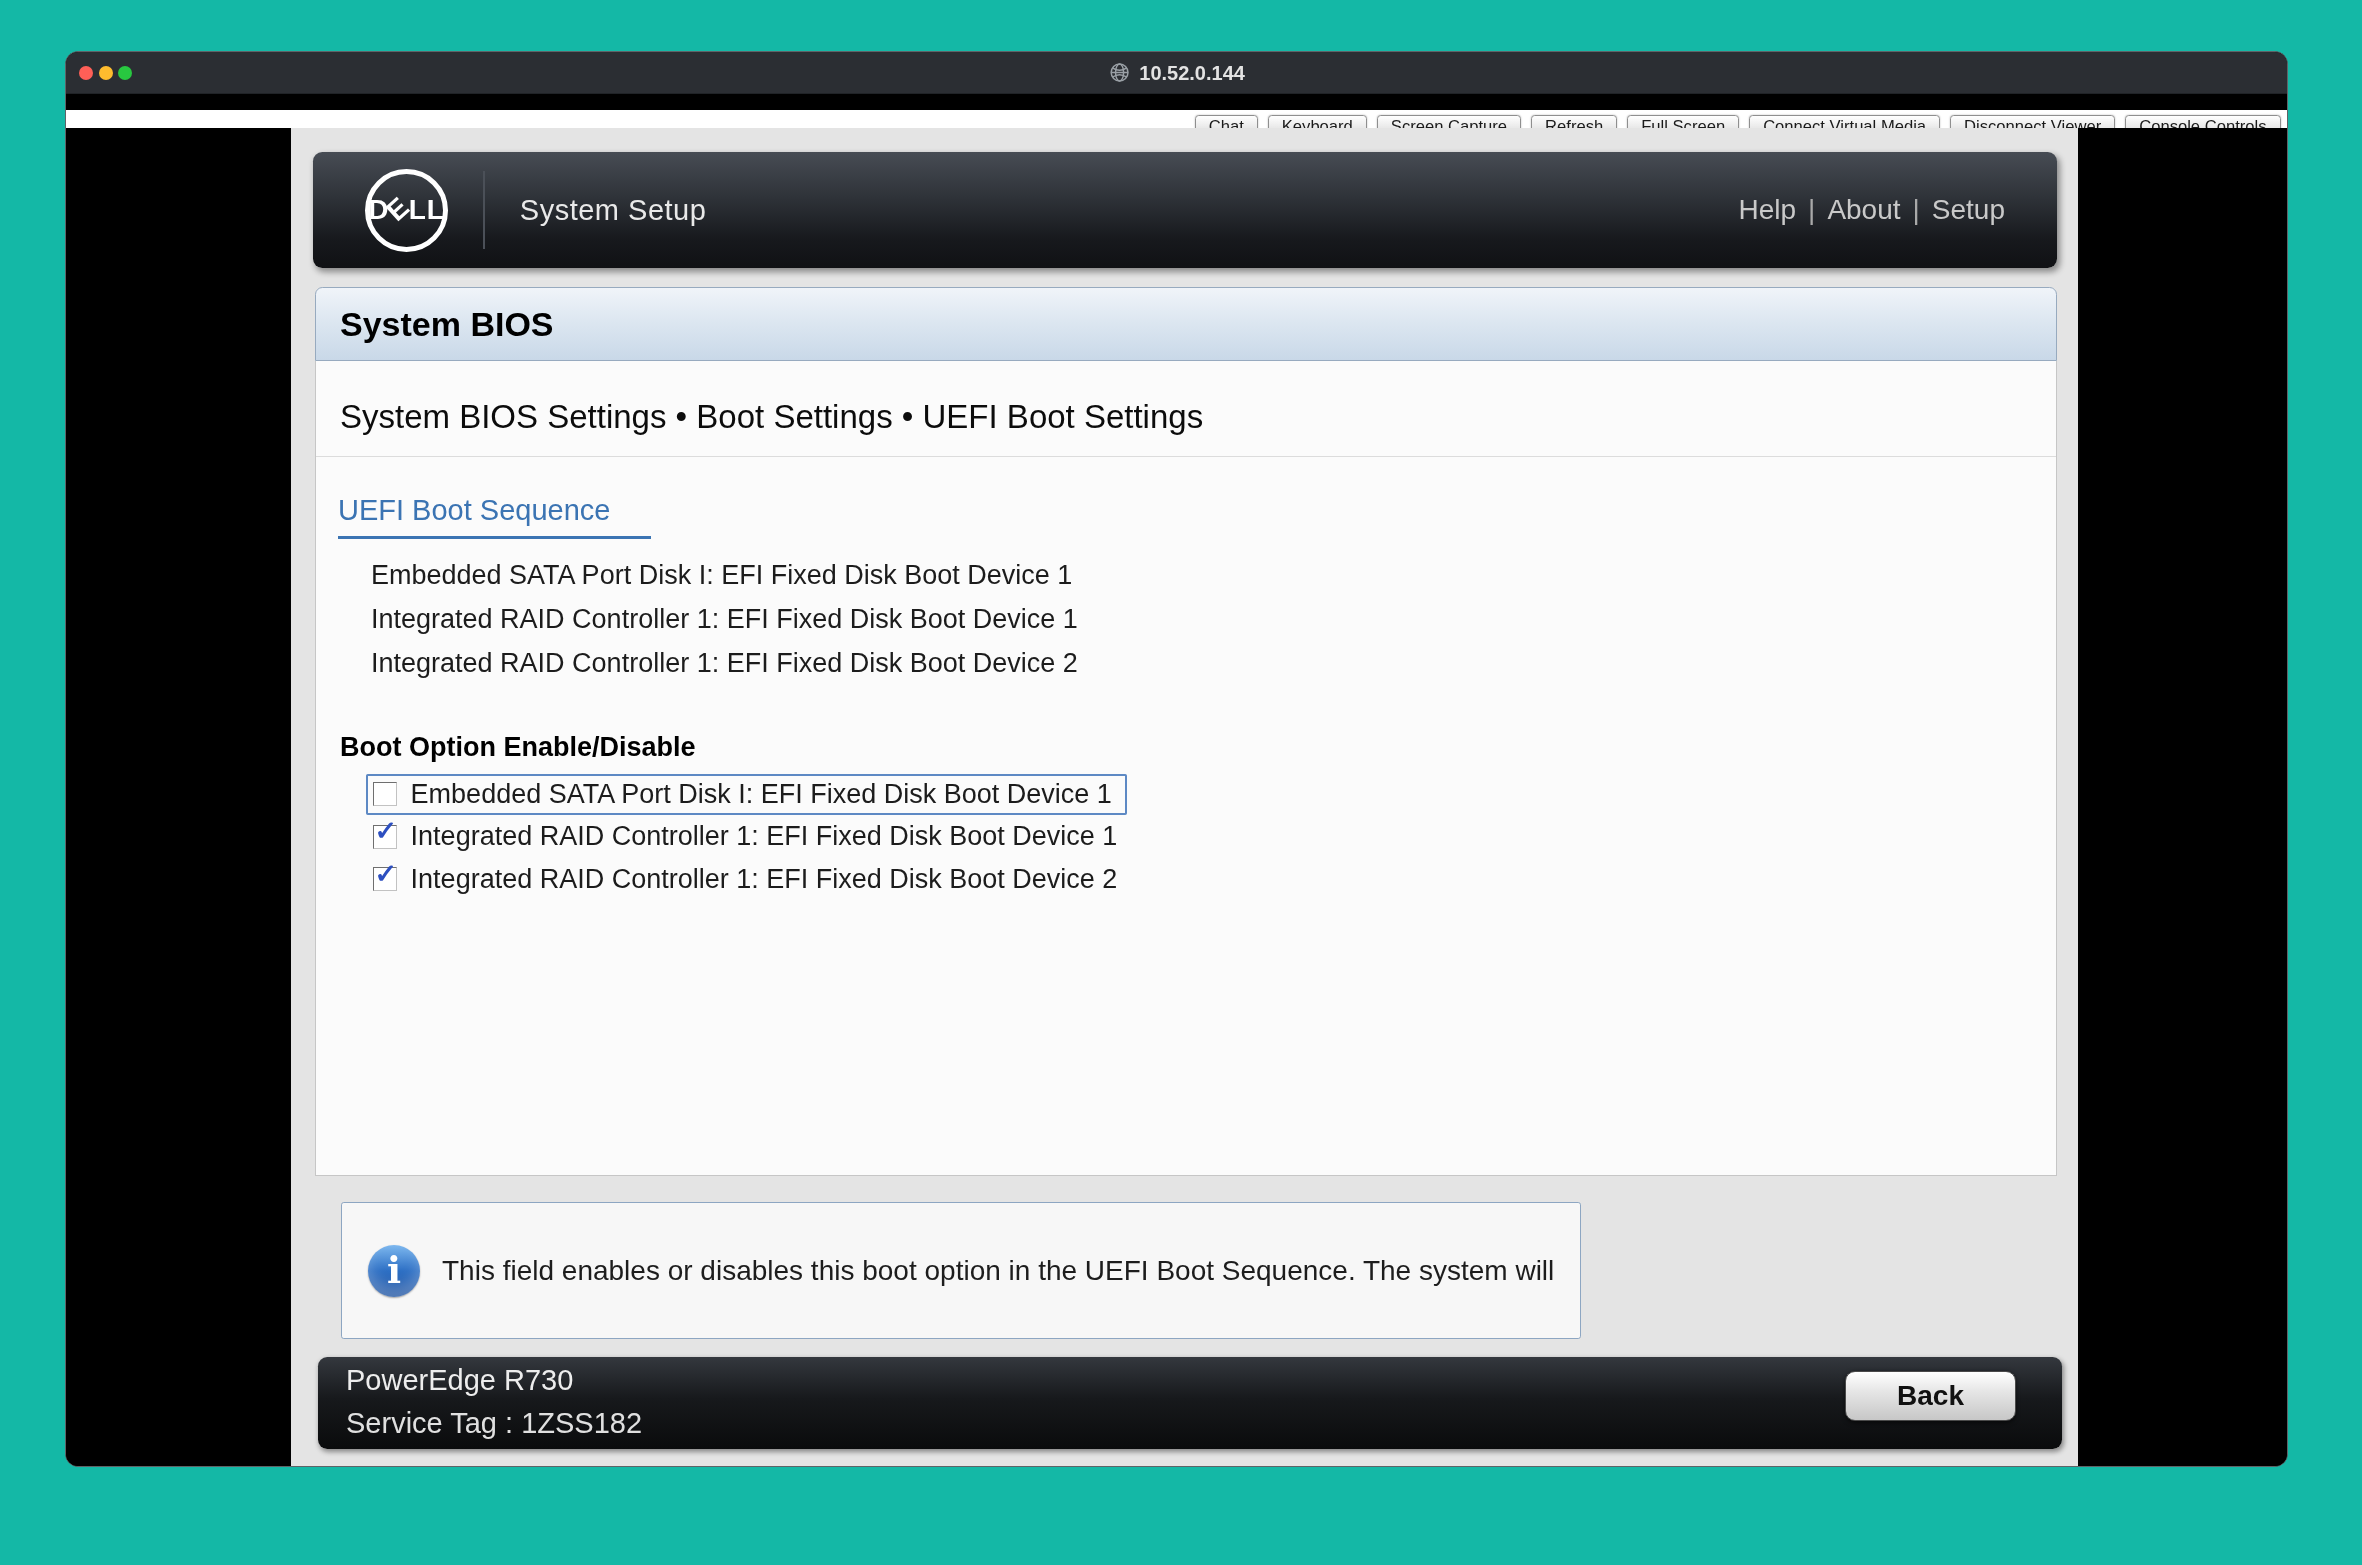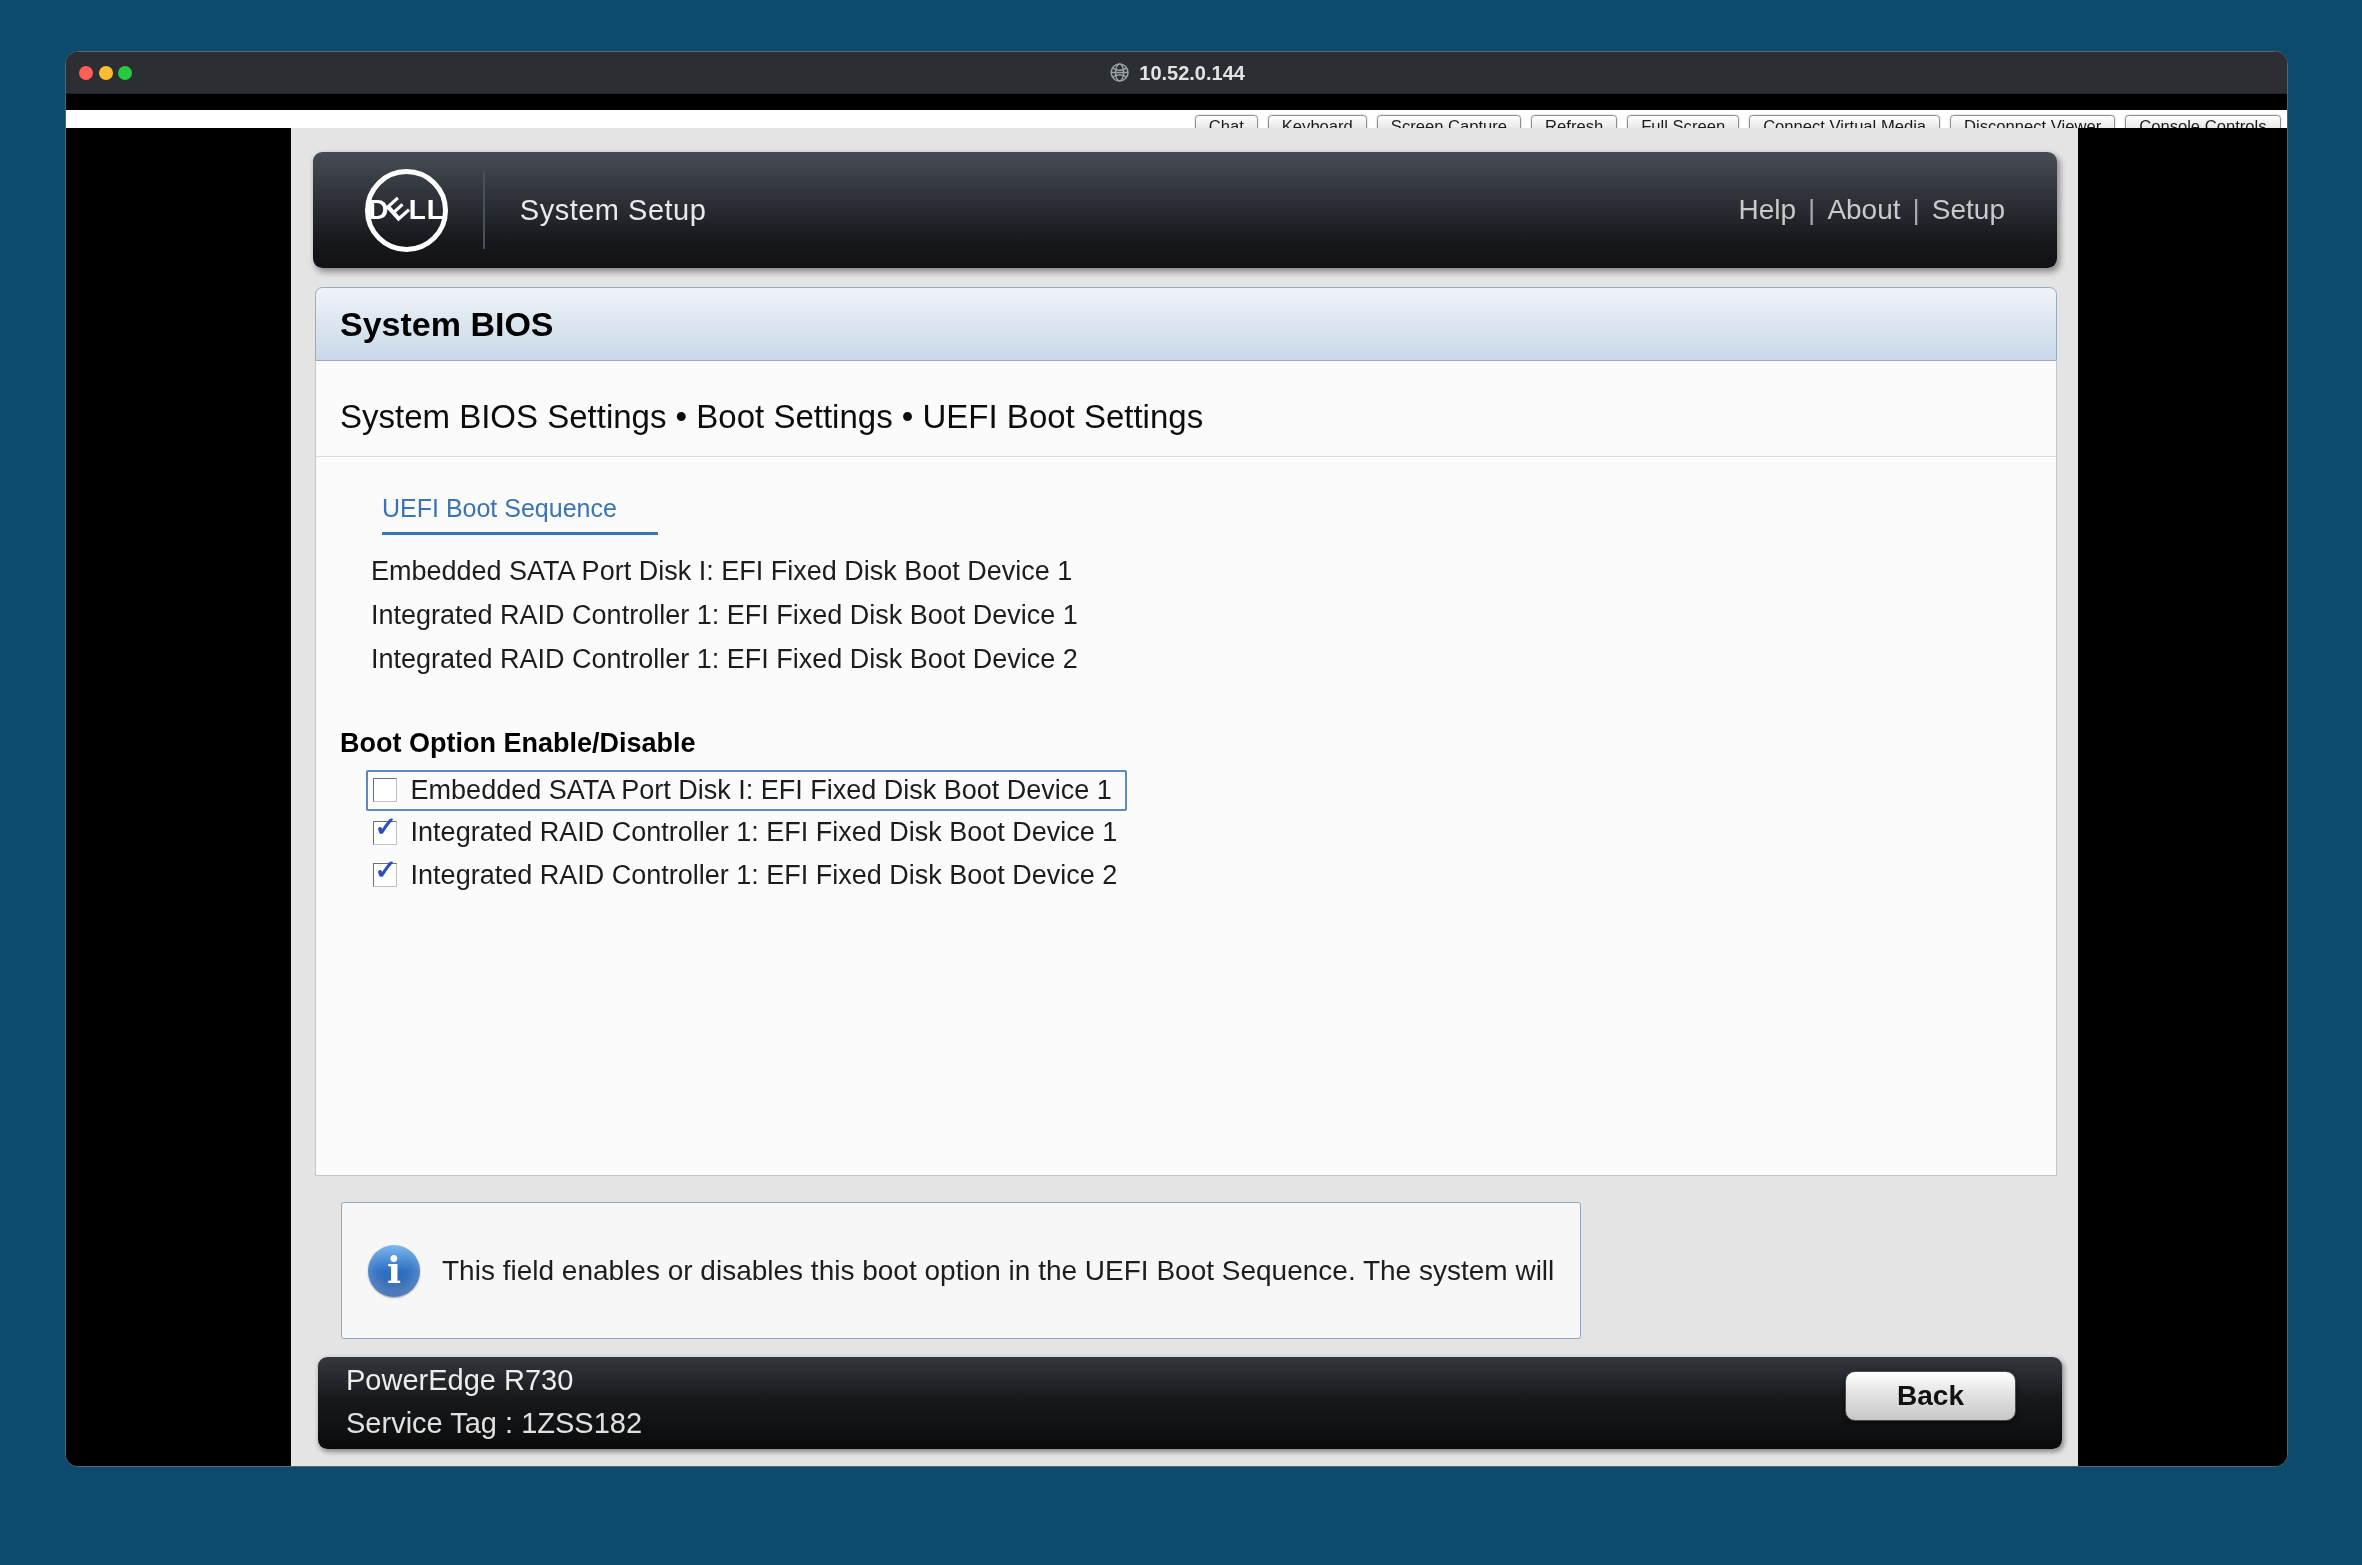--- a/index.html
+++ b/index.html
@@ -3,21 +3,21 @@
 <meta charset="utf-8">
 <style>
   :root{
     --traffic-red:#ff5f57; --traffic-yellow:#febc2e; --traffic-green:#28c840;
     --accent-blue:#3b74b3; --check-blue:#2d4fc0; --focus-blue:#5d89c4;
     --info-border:#8da6c2;
   }
   *{margin:0;padding:0;box-sizing:border-box;}
   html,body{background:#000;}
   body{font-family:"Liberation Sans",sans-serif;}
-  .screen{position:relative;width:2363px;height:1565px;background:#0c4a6e;overflow:hidden;}
+  .screen{position:relative;width:2363px;height:1565px;background:#14b8a6;overflow:hidden;}
 
   
   .mac-window{position:absolute;left:65px;top:51px;width:2223px;height:1416px;
     background:#000;border:0.9px solid #5f6367;border-radius:13px;overflow:hidden;}
   .titlebar{position:relative;height:42px;background:#2b2e33;border-bottom:0.9px solid #202327;}
   .dots{position:absolute;left:13px;top:50%;transform:translateY(-50%);display:flex;gap:5.5px;}
   .dot{width:14px;height:14px;border-radius:50%;}
   .dot.red{background:var(--traffic-red);}
   .dot.yellow{background:var(--traffic-yellow);}
   .dot.green{background:var(--traffic-green);}
@@ -53,21 +53,21 @@
 
   .sysbios-bar{position:absolute;left:24px;top:159px;width:1742px;height:74px;
     background:linear-gradient(#f0f4f9,#dde7f1 45%,#c9d8e8);
     border:0.9px solid #97aabf;border-radius:7.4px 7.4px 0 0;display:flex;align-items:center;padding-left:24px;}
   .sysbios-title{font-size:34px;font-weight:bold;color:#000;}
 
   .content{position:absolute;left:24px;top:233px;width:1742px;height:815px;background:#fbfbfb;
     border:0.9px solid #c6c6c6;border-top:none;}
   .breadcrumb{padding:37px 0 0 24px;font-size:33px;color:#0c0c0c;white-space:nowrap;}
   .rule{margin-top:20px;border-bottom:1.8px solid #dcdcdc;}
-  .uefi-link{display:inline-block;margin:37px 0 0 66px;font-size:25px;color:var(--accent-blue);
+  .uefi-link{display:inline-block;margin:37px 0 0 22px;font-size:29px;color:var(--accent-blue);
     padding:0 41px 9.2px 0;border-bottom:3.7px solid var(--accent-blue);cursor:default;}
   .seq-list{margin:14.8px 0 0 55px;}
   .seq-item{height:44px;display:flex;align-items:center;font-size:27px;color:#1c1c1c;white-space:nowrap;}
   .opt-label{margin:46px 0 0 24px;font-size:27px;font-weight:bold;color:#000;}
   .opt-list{margin:11px 0 0 50px;}
   .opt-row{display:flex;align-items:center;width:fit-content;padding:2.8px 13px 2.8px 4.6px;
     border:2.8px solid transparent;margin-bottom:1.8px;}
   .opt-row.focused{border-color:var(--focus-blue);border-radius:1.8px;}
   .cbox{position:relative;width:24px;height:24px;background:#fff;flex:0 0 auto;
     border:1.8px solid;border-color:#6f6f6f #c2c2c2 #c2c2c2 #6f6f6f;margin-right:14px;}

